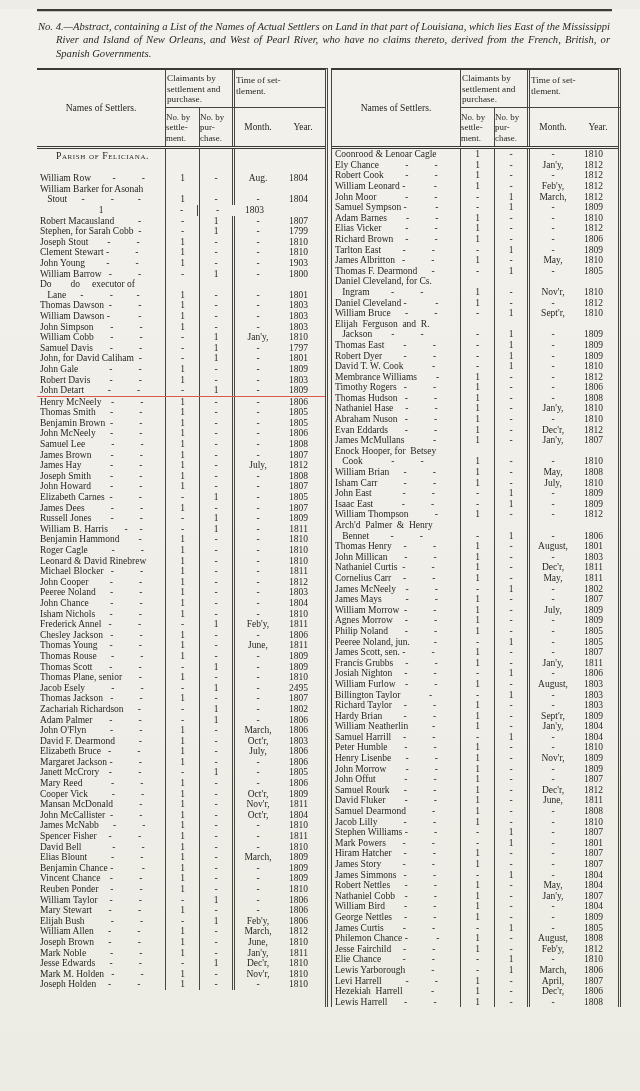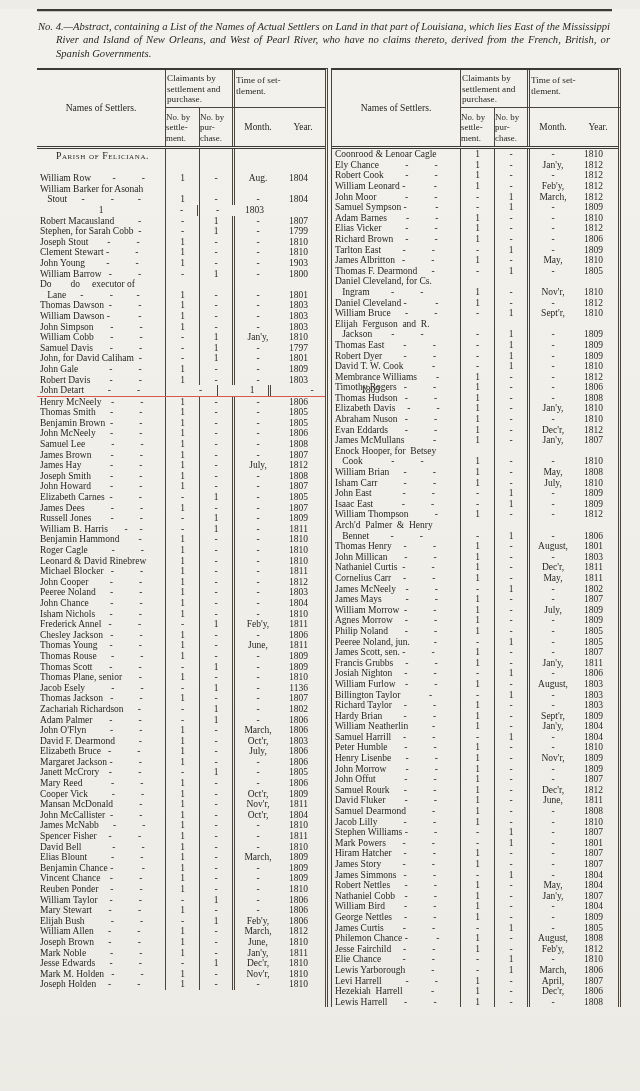--- a/index.html
+++ b/index.html
@@ -45,21 +45,21 @@
   .c{box-sizing:border-box;display:flex;align-items:flex-end;overflow:hidden;}
   .nm{border-right:1px solid #4a463e;flex-direction:column;align-items:flex-start;justify-content:flex-end;padding-left:3px;}
   .nl{white-space:pre;}
   .ns{border-right:1px solid #4a463e;justify-content:center;}
   .np{border-right:3px double #4a463e;justify-content:center;}
   .cm{justify-content:center;}
   .cy{justify-content:flex-end;padding-right:17px;}
   .section-row{min-height:24px;}
   .section-row .nm{justify-content:flex-start;padding-top:2px;}
   .sectxt{font-variant:small-caps;letter-spacing:0.6px;font-size:9.8px;width:100%;text-align:center;white-space:pre;}
-  .red-underline{border-bottom:1.4px solid #d9574c;gap:18px;}
+  .red-underline{border-bottom:1.4px solid #d9574c;}
   .stray{position:absolute;left:388px;top:1082px;font-size:7px;opacity:.65;}
 </style>
 </head>
 <body>
 
 <div class="page">
 
 
   <div class="rule-heavy"></div>
 
@@ -507,21 +507,21 @@
             <div class="c cm">-</div>
             <div class="c cy">1810</div>
           </div>
           <div class="trow">
             <div class="c nm">
               <div class="nl">Jacob Esely           -           -</div>
             </div>
             <div class="c ns">-</div>
             <div class="c np">1</div>
             <div class="c cm">-</div>
-            <div class="c cy">1136</div>
+            <div class="c cy">2495</div>
           </div>
           <div class="trow">
             <div class="c nm">
               <div class="nl">Thomas Jackson   -           -</div>
             </div>
             <div class="c ns">1</div>
             <div class="c np">-</div>
             <div class="c cm">-</div>
             <div class="c cy">1807</div>
           </div>
@@ -984,21 +984,21 @@
             <div class="c nm">
               <div class="nl">Thomas Hudson   -           -</div>
             </div>
             <div class="c ns">1</div>
             <div class="c np">-</div>
             <div class="c cm">-</div>
             <div class="c cy">1808</div>
           </div>
           <div class="trow">
             <div class="c nm">
-              <div class="nl">Elizabeth Davis     -           -</div>
+              <div class="nl">Nathaniel Hase     -           -</div>
             </div>
             <div class="c ns">1</div>
             <div class="c np">-</div>
             <div class="c cm">Jan'y,</div>
             <div class="c cy">1810</div>
           </div>
           <div class="trow">
             <div class="c nm">
               <div class="nl">Abraham Nuson   -           -</div>
             </div>

